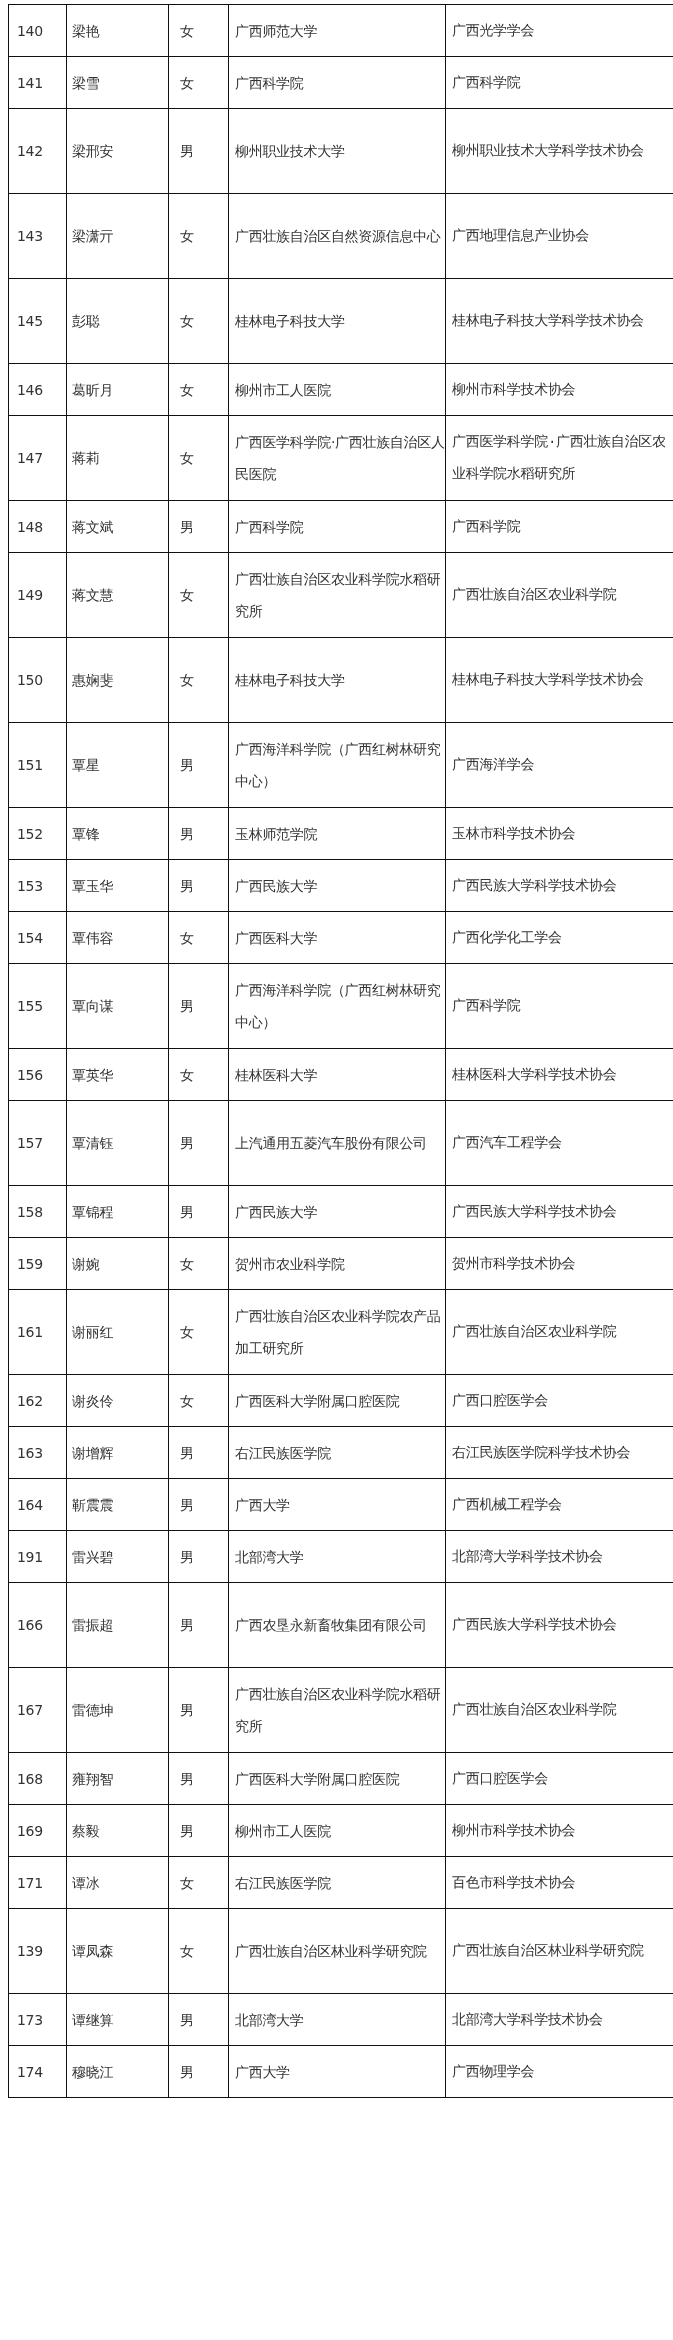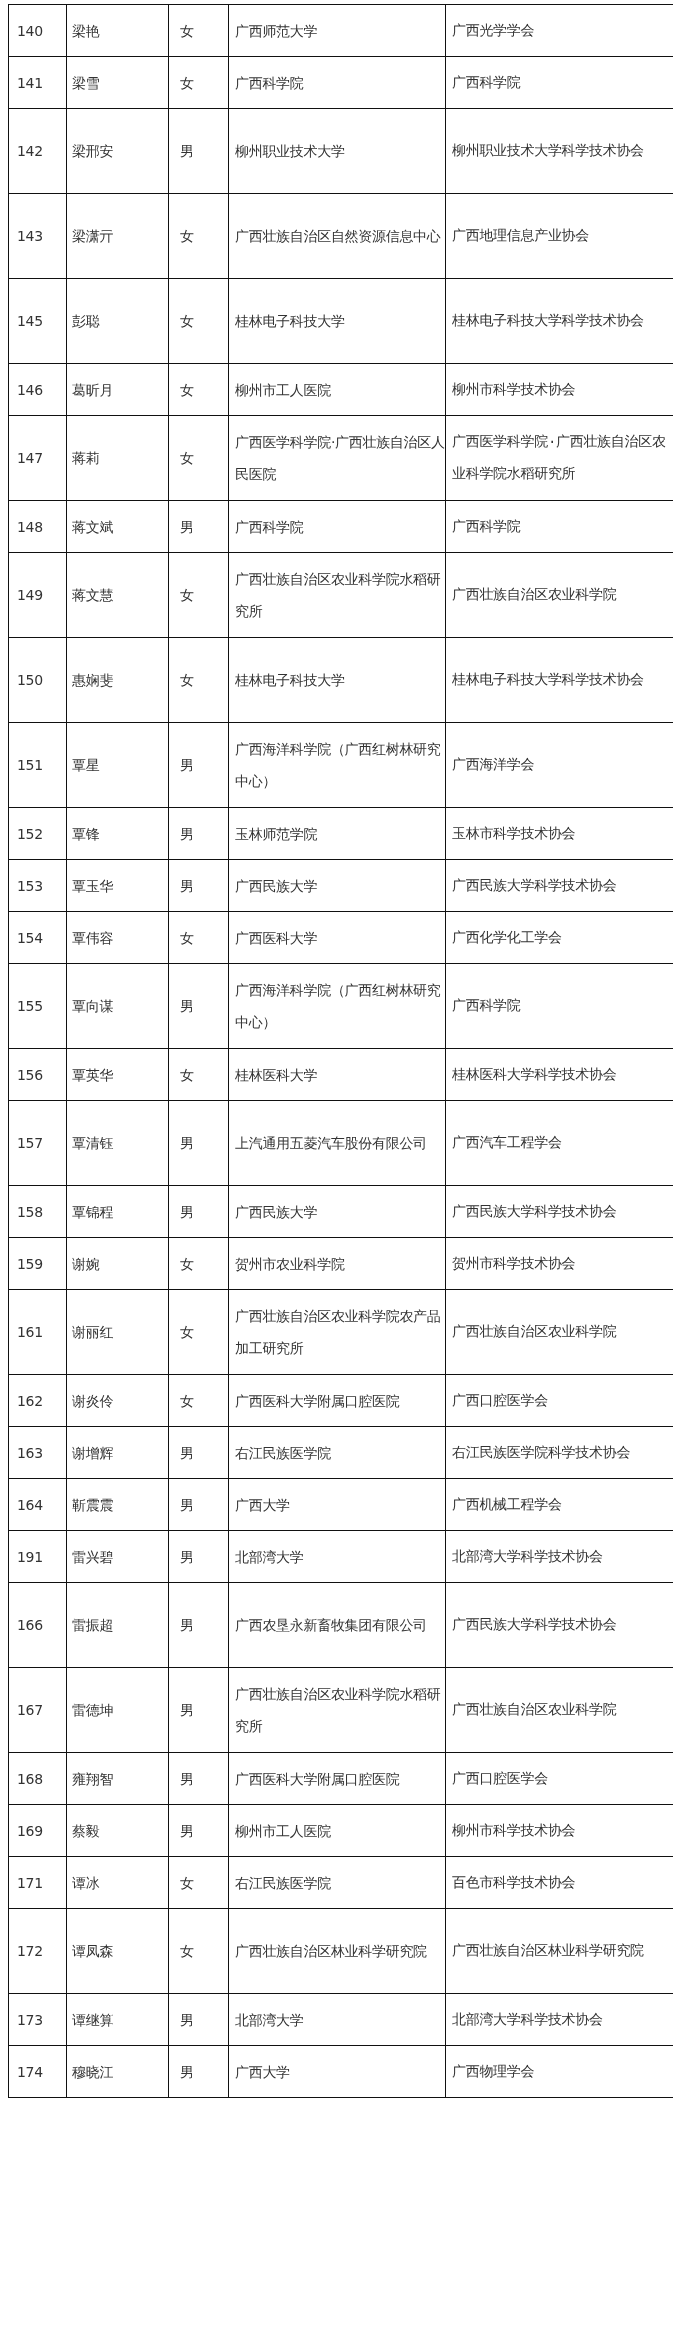--- a/index.html
+++ b/index.html
@@ -218,21 +218,21 @@
           <td class="c-rec">柳州市科学技术协会</td>
         </tr>
         <tr class="single">
           <td class="c-no">171</td>
           <td class="c-name">谭冰</td>
           <td class="c-sex">女</td>
           <td class="c-unit">右江民族医学院</td>
           <td class="c-rec">百色市科学技术协会</td>
         </tr>
         <tr class="double">
-          <td class="c-no">172</td>
+          <td class="c-no">139</td>
           <td class="c-name">谭凤森</td>
           <td class="c-sex">女</td>
           <td class="c-unit">广西壮族自治区林业科学研究院</td>
           <td class="c-rec">广西壮族自治区林业科学研究院</td>
         </tr>
         <tr class="single">
           <td class="c-no">173</td>
           <td class="c-name">谭继算</td>
           <td class="c-sex">男</td>
           <td class="c-unit">北部湾大学</td>

